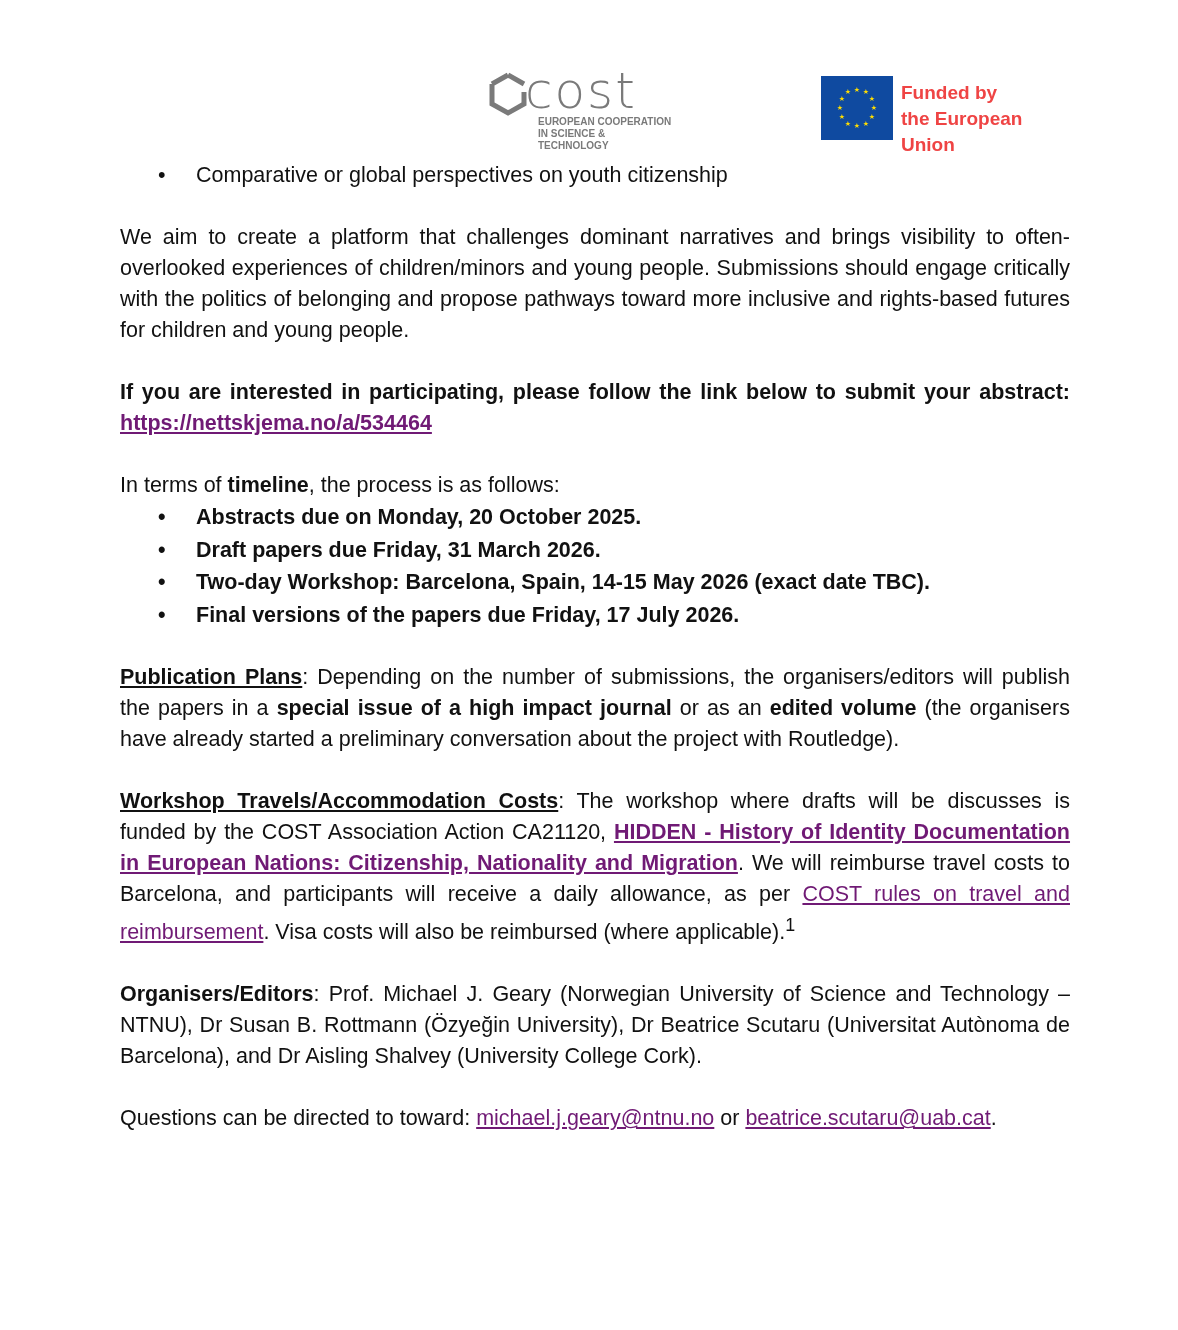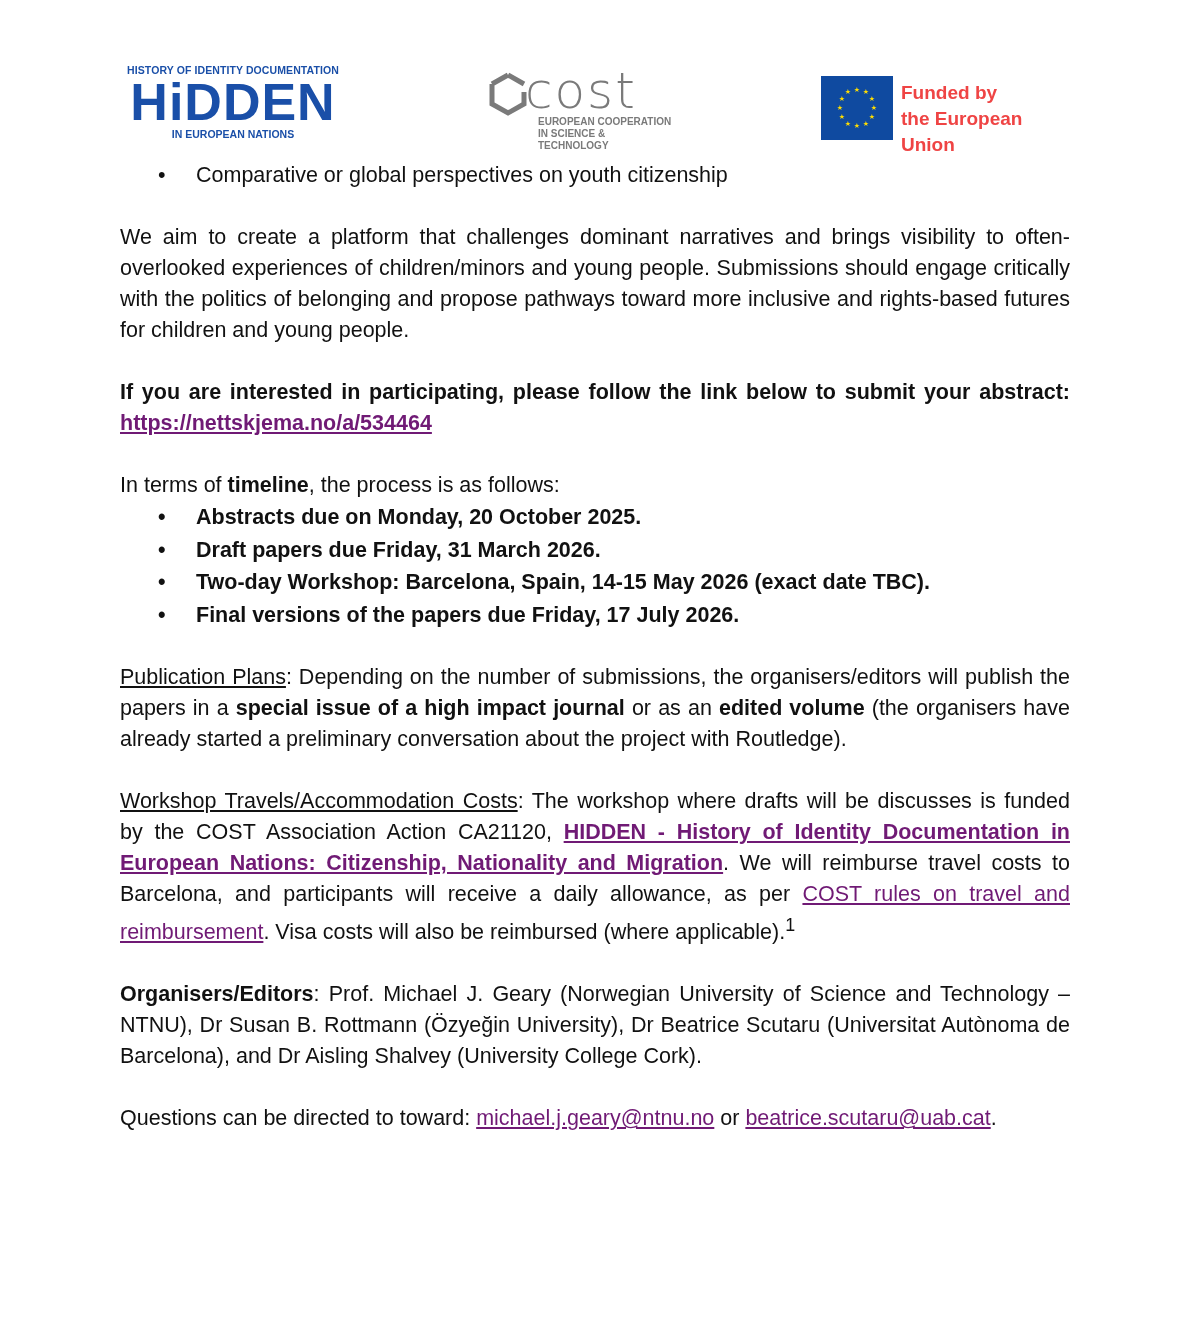--- a/index.html
+++ b/index.html
@@ -18,31 +18,26 @@
   .eu-text { position:absolute; left:80px; top:4px; color:#ef4444; font-size:19px; font-weight:bold; line-height:26px; font-family:"Liberation Sans", sans-serif; }
   .content { position:absolute; left:120px; top:160px; width:950px; font-size:21.5px; line-height:31px; }
   p { margin:0; text-align:justify; }
   .gap { height:31px; }
   ul { margin:0; padding:0; list-style:none; }
   li { position:relative; padding-left:76px; }
   li::before { content:"\2022"; position:absolute; left:38px; top:0; }
   ul.tl li { line-height:32.5px; font-weight:bold; }
   a { color:#701a75; }
   b { font-weight:bold;margin-top:24px; }
-  u.h { text-decoration:underline; font-weight:normal; }
+  u.h { text-decoration:underline; font-weight:bold; }
 </style>
 </head>
 <body>
 
 <div class="logos">
-  <div class="hidden-logo">
-    <div class="top">HISTORY OF IDENTITY DOCUMENTATION</div>
-    <div class="big">HiDDEN</div>
-    <div class="bot">IN EUROPEAN NATIONS</div>
-  </div>
   <div class="cost-logo">
     <svg class="cost-hex" viewBox="0 0 40 44">
         <path d="M20 3 L36 12 M4 12 L20 3 M4 12 L4 32 L20 41 L36 32 L36 20" fill="none" stroke="#7a7a7a" stroke-width="5"></path>
       </svg>
     <div class="cost-word">cost</div>
     <div class="cost-sub">
         <div>EUROPEAN COOPERATION</div>
         <div>IN SCIENCE &amp; TECHNOLOGY</div>
       </div>
   </div>

